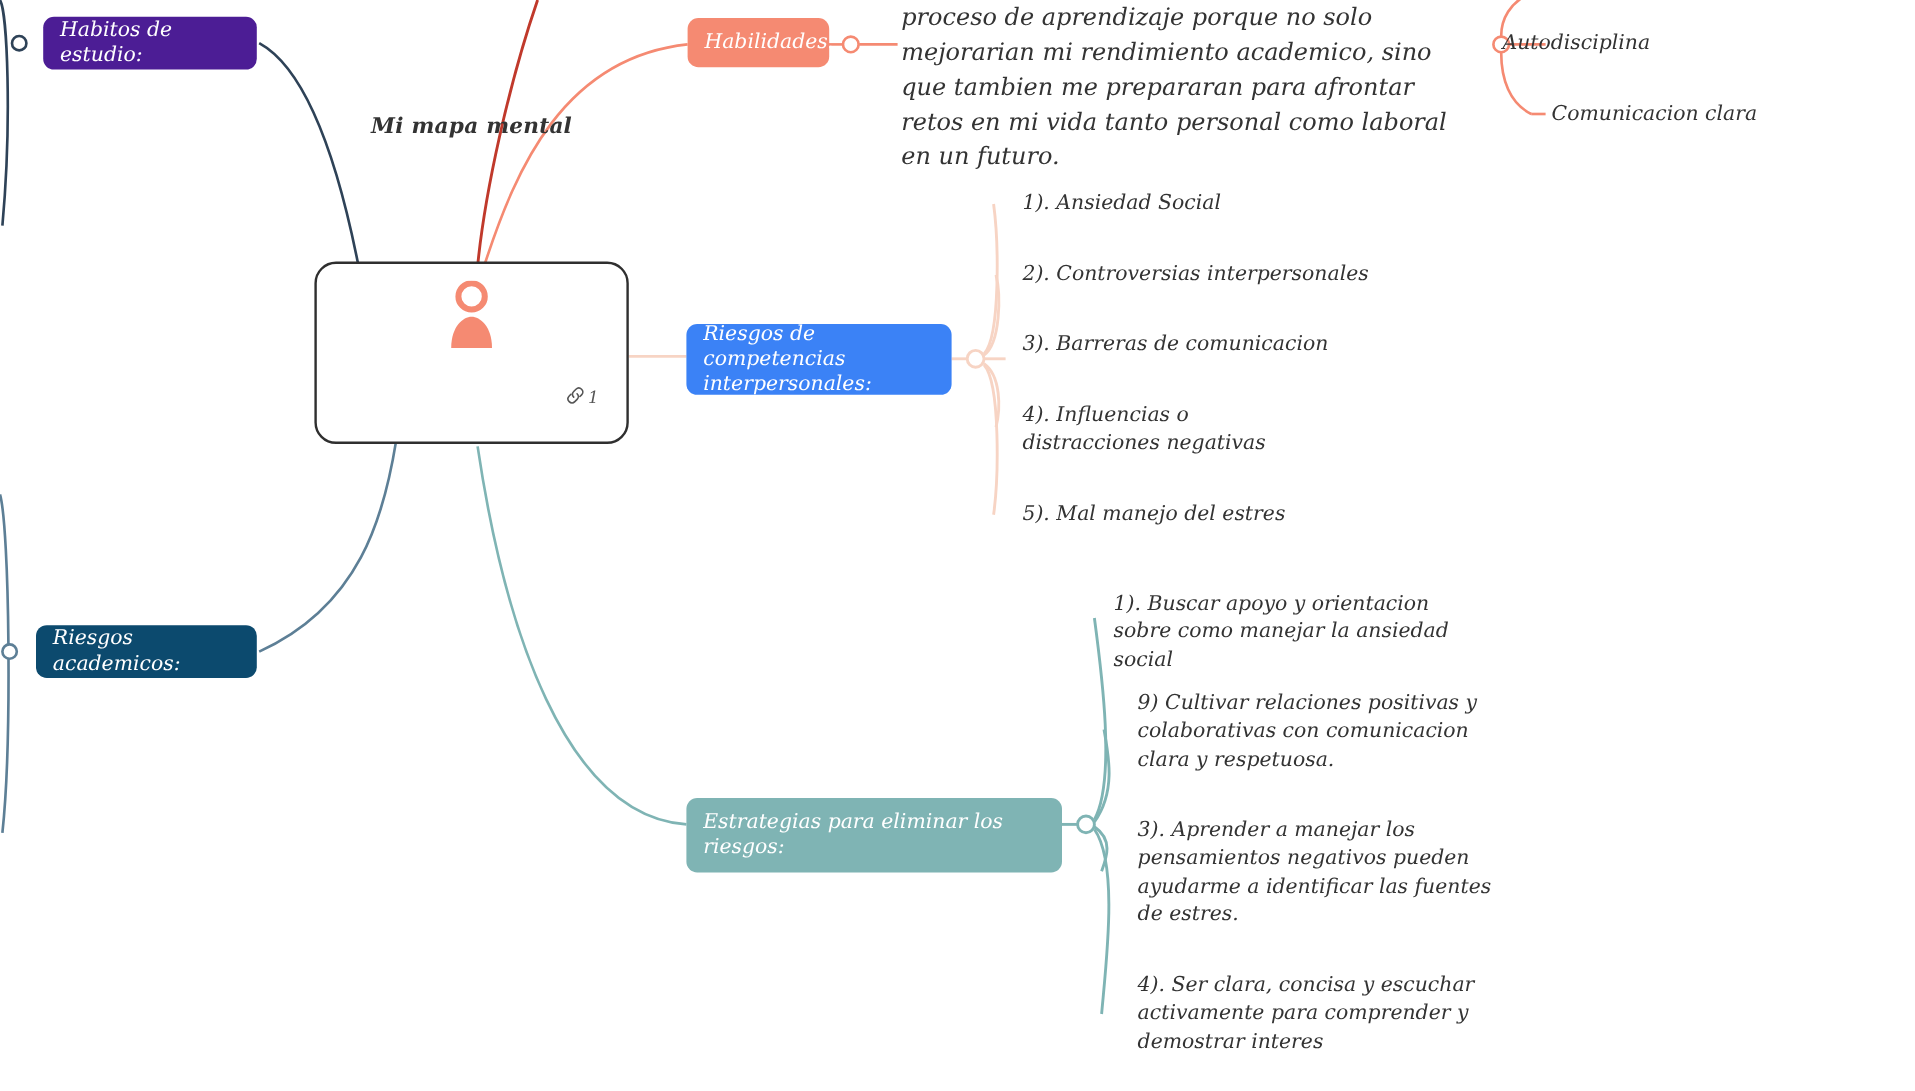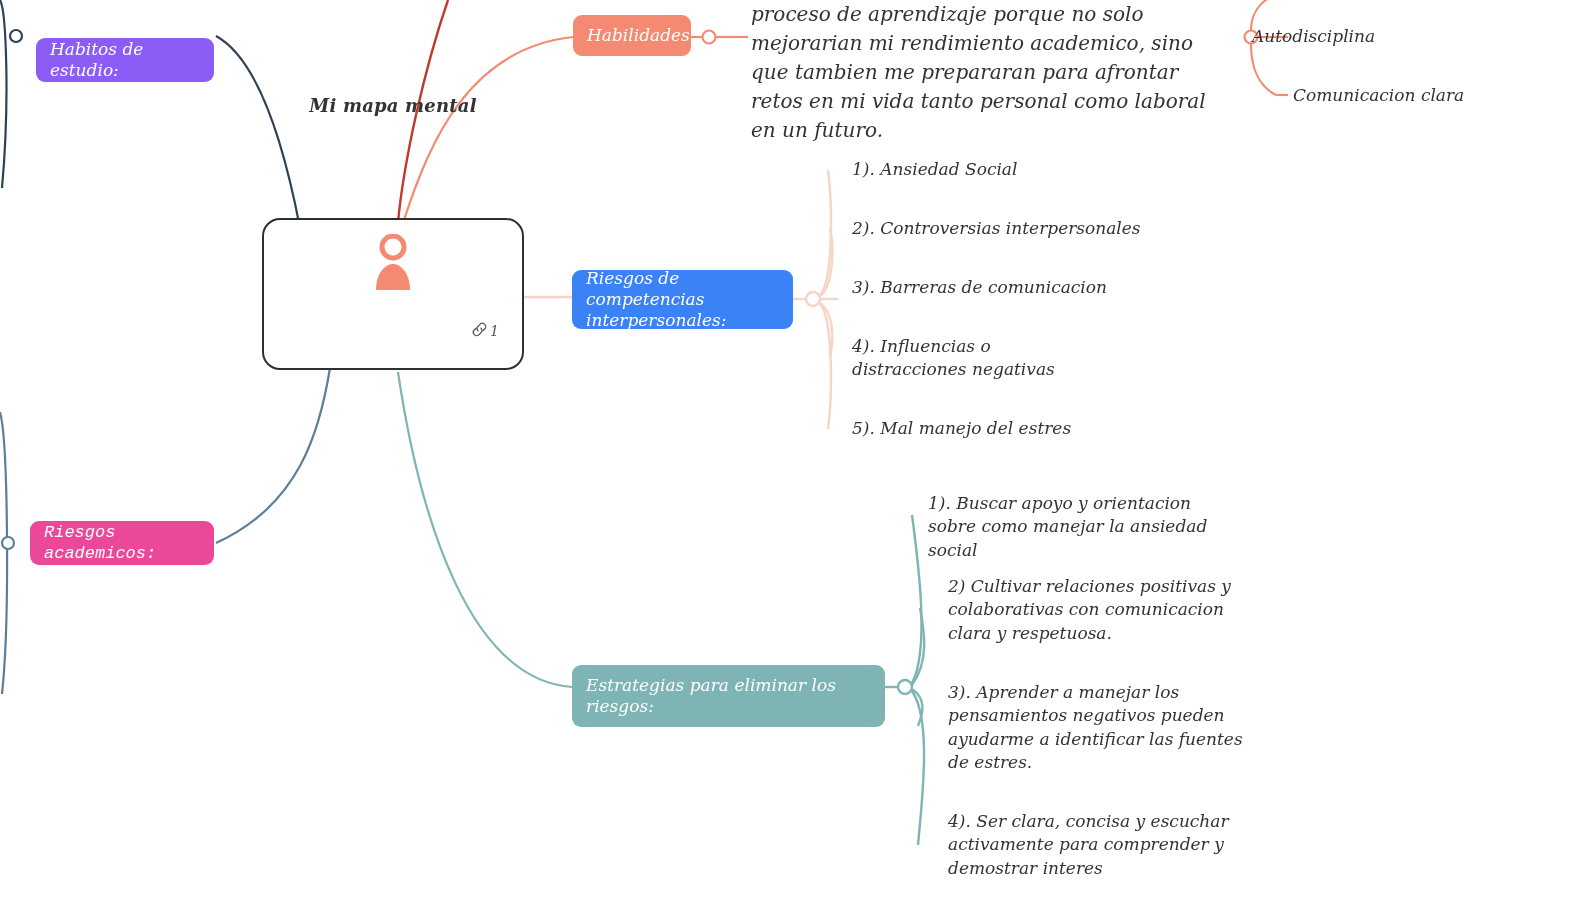--- a/index.html
+++ b/index.html
@@ -36,22 +36,22 @@
     font-family:"DejaVu Serif", serif;font-style:italic;font-size:14px;color:#555;
   }
 
   
   .pill{
     border-radius:9px;color:#ffffff;
     font-family:"DejaVu Serif", serif;font-style:italic;font-size:17px;
     display:flex;align-items:center;
     padding:9px 14px;line-height:1.25;
   }
-  .pill.dark{background:#8b5cf6;margin-top:24px;}
-  .pill.blue{background:#ec4899;font-family:Liberation Mono, monospace;}
+  .pill.dark{background:#4c1d95;}
+  .pill.blue{background:#0c4a6e;}
   .pill.salmon{background:#f58a72;}
   .pill.peach{background:#3b82f6;color:#ffffff;}
   .pill.teal{background:#7fb4b4;}
 
   
   .leaf{
     position:absolute;
     font-family:"DejaVu Serif", serif;font-style:italic;font-size:17px;color:#333;
     line-height:1.38;
   }
@@ -159,17 +159,17 @@
   <div class="leaf" style="left:1252px;top:25px;width:230px;">Autodisciplina</div>
   <div class="leaf" style="left:1293px;top:84px;width:250px;">Comunicacion clara</div>
 
   <div class="leaf" style="left:852px;top:158px;width:330px;">1). Ansiedad Social</div>
   <div class="leaf" style="left:852px;top:217px;width:340px;">2). Controversias interpersonales</div>
   <div class="leaf" style="left:852px;top:276px;width:340px;">3). Barreras de comunicacion</div>
   <div class="leaf" style="left:852px;top:335px;width:252px;">4). Influencias o distracciones negativas</div>
   <div class="leaf" style="left:852px;top:417px;width:340px;">5). Mal manejo del estres</div>
 
   <div class="leaf" style="left:928px;top:492px;width:300px;">1). Buscar apoyo y orientacion sobre como manejar la ansiedad social</div>
-  <div class="leaf" style="left:948px;top:575px;width:300px;">2) Cultivar relaciones positivas y colaborativas con comunicacion clara y respetuosa.</div>
+  <div class="leaf" style="left:948px;top:575px;width:300px;">9) Cultivar relaciones positivas y colaborativas con comunicacion clara y respetuosa.</div>
   <div class="leaf" style="left:948px;top:681px;width:300px;">3). Aprender a manejar los  pensamientos negativos pueden ayudarme a identificar las fuentes de estres.</div>
   <div class="leaf" style="left:948px;top:810px;width:300px;">4). Ser clara, concisa y escuchar activamente para comprender y demostrar interes</div>
 
 </div>
 
 </body></html>

